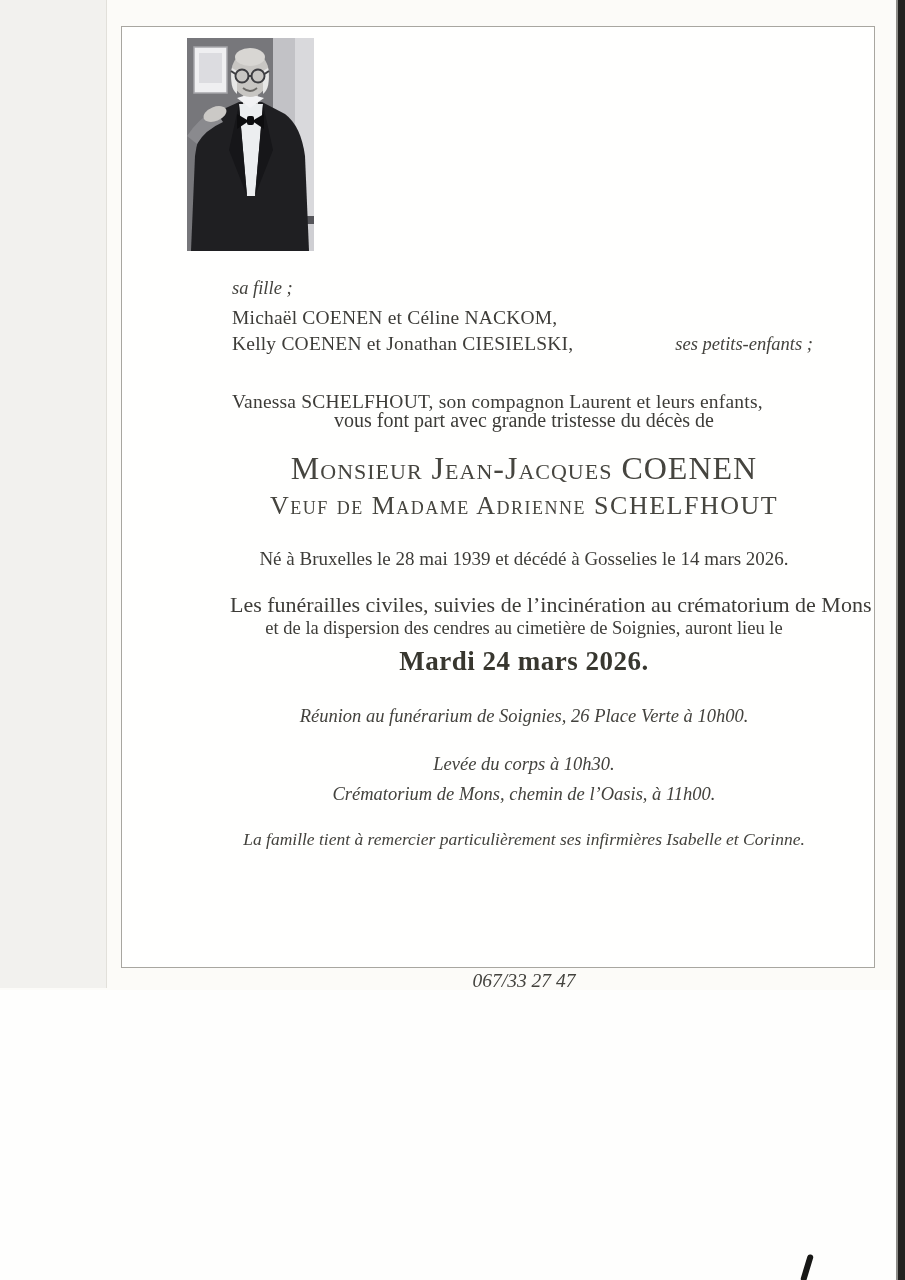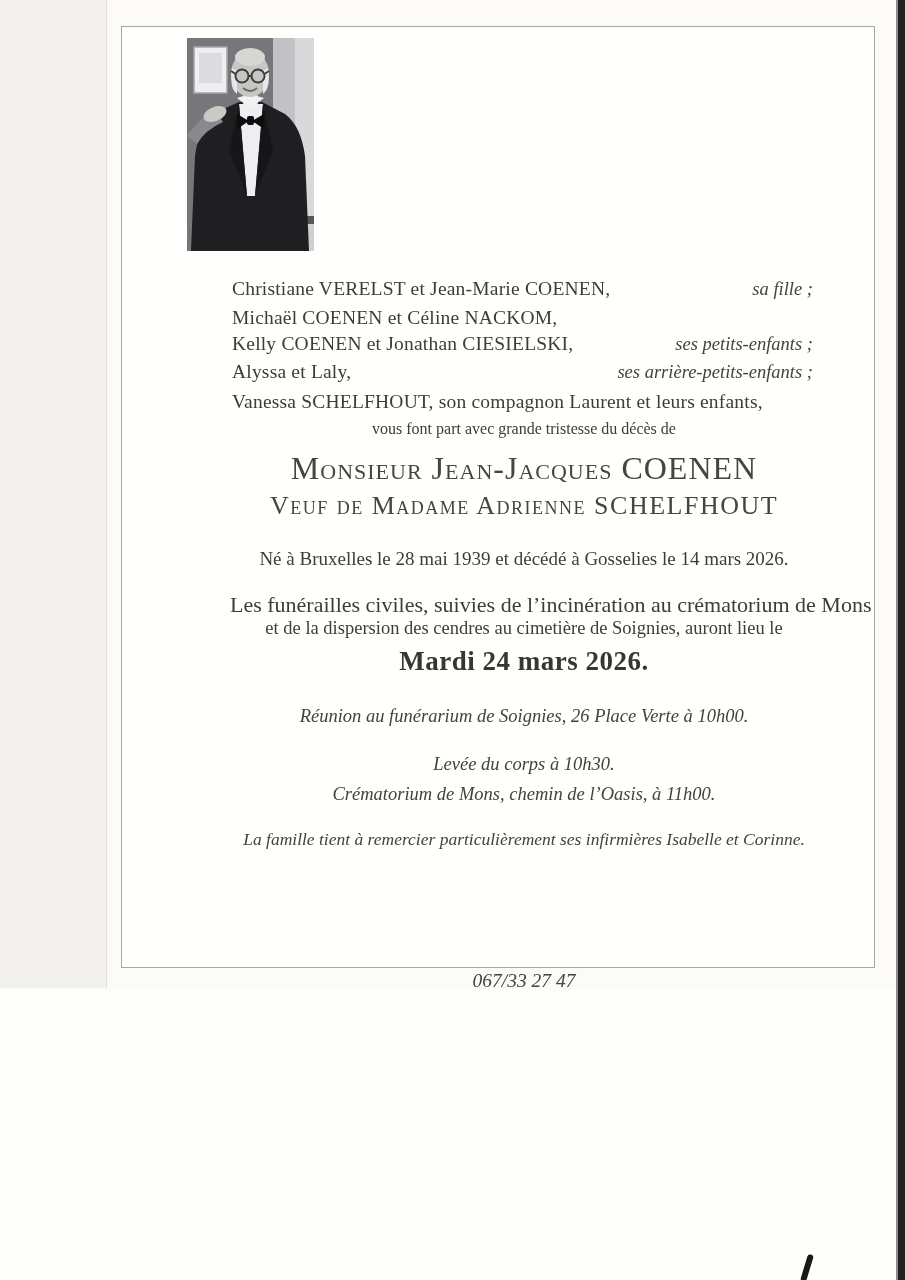--- a/index.html
+++ b/index.html
@@ -39,21 +39,21 @@
     white-space: nowrap;
   }
   .names  { font-size: 19.5px; color: #3d3c38; letter-spacing: 0.2px; }
   .relation { font-style: italic; font-size: 18.5px; color: #44433e; }
   .row1 { top: 251px; } .row2 { top: 280px; } .row3 { top: 306px; }
   .row4 { top: 334px; } .row5 { top: 364px; }
   .centered {
     position: absolute; left: 108px; width: 588px;
     text-align: center; white-space: nowrap; color: #3d3c38;
   }
-  .announce { top: 393px; font-size: 16px; }
+  .announce { top: 382px; font-size: 20px; }
   .title1 {
     top: 423px; font-size: 32px; font-variant: small-caps;
     letter-spacing: 1px; color: #46453f;
   }
   .title2 {
     top: 464px; font-size: 26px; font-variant: small-caps;
     letter-spacing: 1.5px; color: #46453f;
   }
   .lifedates { top: 521px; font-size: 19px; }
   .para1 { top: 565px; font-size: 22px; }
@@ -105,34 +105,29 @@
           <line x1="48.5" y1="36" x2="44" y2="33"></line>
           <line x1="77.5" y1="36" x2="82" y2="33"></line>
         </g>
         <path d="M56 50 Q63 56 70 50" stroke="#6b6966" stroke-width="1.8" fill="none"></path>
         <path d="M0 98 Q12 80 28 72 L36 84 Q18 92 10 106 Z" fill="#8a8a8e"></path>
         <ellipse cx="28" cy="76" rx="12" ry="7" transform="rotate(-22 28 76)" fill="#cbc9c6"></ellipse>
       </svg>
     </div>
 
     <div class="frow row1">
-      <span class="names">Christiane VERELST et Jean-Marie COENEN,</span>
       <span class="relation">sa fille ;</span>
     </div>
     <div class="frow row2">
       <span class="names">Michaël COENEN et Céline NACKOM,</span>
       <span class="relation"></span>
     </div>
     <div class="frow row3">
       <span class="names">Kelly COENEN et Jonathan CIESIELSKI,</span>
       <span class="relation">ses petits-enfants ;</span>
-    </div>
-    <div class="frow row4">
-      <span class="names">Alyssa et Laly,</span>
-      <span class="relation">ses arrière-petits-enfants ;</span>
     </div>
     <div class="frow row5">
       <span class="names">Vanessa SCHELFHOUT, son compagnon Laurent et leurs enfants,</span>
       <span class="relation"></span>
     </div>
 
     <div class="centered announce">vous font part avec grande tristesse du décès de</div>
 
     <div class="centered title1">Monsieur Jean-Jacques COENEN</div>
     <div class="centered title2">Veuf de Madame Adrienne SCHELFHOUT</div>

